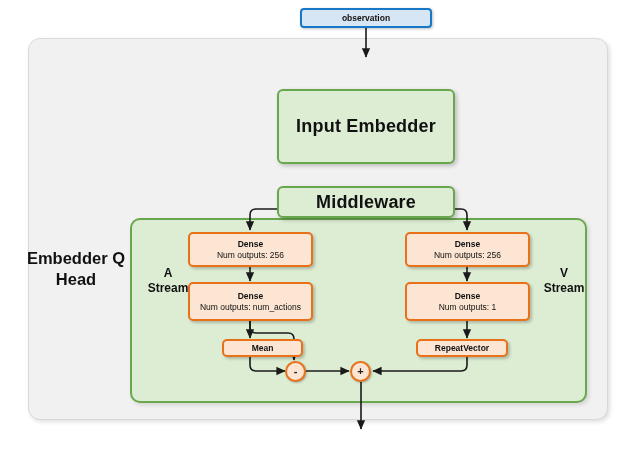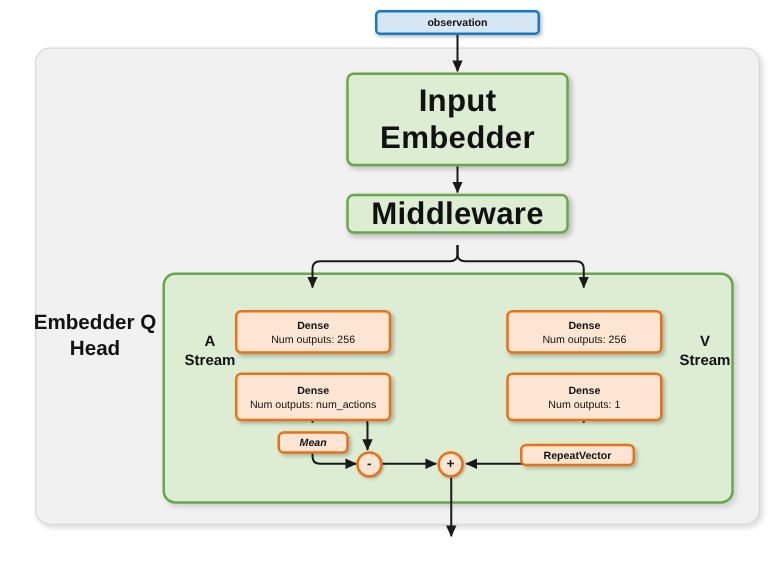--- a/index.html
+++ b/index.html
@@ -63,34 +63,34 @@
     font-weight: 600;
     color: #111111;
   }
   
   .green-box {
     background: #dded d3;
     background: #ddedd3;
     border: 2px solid #69a74e;
     border-radius: 6px;
     box-shadow: 2px 2px 4px rgba(0,0,0,0.22);
-    font-size: 25px;
+    font-size: 18px;
     font-weight: bold;
     color: #111111;
     letter-spacing: .2px;
+    margin-top: 31px;
   }
   
   .orange-box {
     background: #fce5d2;
     border: 2px solid #e8711a;
     border-radius: 5px;
     box-shadow: 2px 2px 3px rgba(0,0,0,0.22);
     color: #111111;
     line-height: 1.25;
-    margin-top: 16px;
   }
   .orange-box .ttl {
     font-size: 8.5px;
     font-weight: bold;
   }
   .orange-box .sub {
     font-size: 8.5px;
     font-weight: normal;
   }
   .op-circle {
@@ -206,21 +206,21 @@
   <div class="node orange-box" style="left:188px; top:232px; width:125px; height:35px;">
     <span class="ttl">Dense</span>
     <span class="sub">Num outputs: 256</span>
   </div>
 
   <div class="node orange-box" style="left:188px; top:282px; width:125px; height:39px;">
     <span class="ttl">Dense</span>
     <span class="sub">Num outputs: num_actions</span>
   </div>
 
-  <div class="node orange-box" style="left:222px; top:329px; width:57px; height:18px;font-style:italic;">
+  <div class="node orange-box" style="left:222px; top:339px; width:81px; height:18px;">
     <span class="ttl">Mean</span>
   </div>
 
   <div class="op-circle" style="left:285px; top:361px;">
     <span>-</span>
   </div>
 
   <div class="op-circle" style="left:350px; top:361px;">
     <span>+</span>
   </div>

